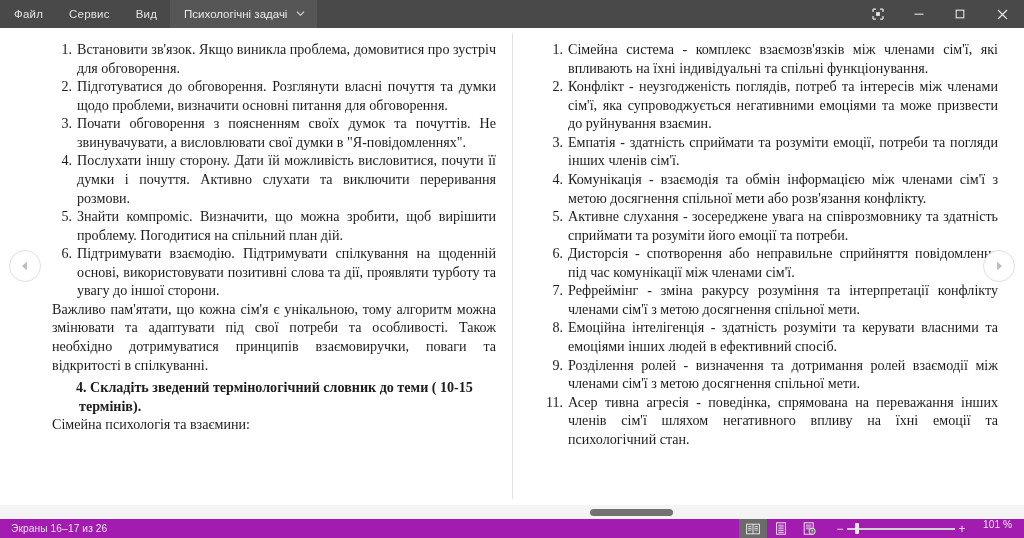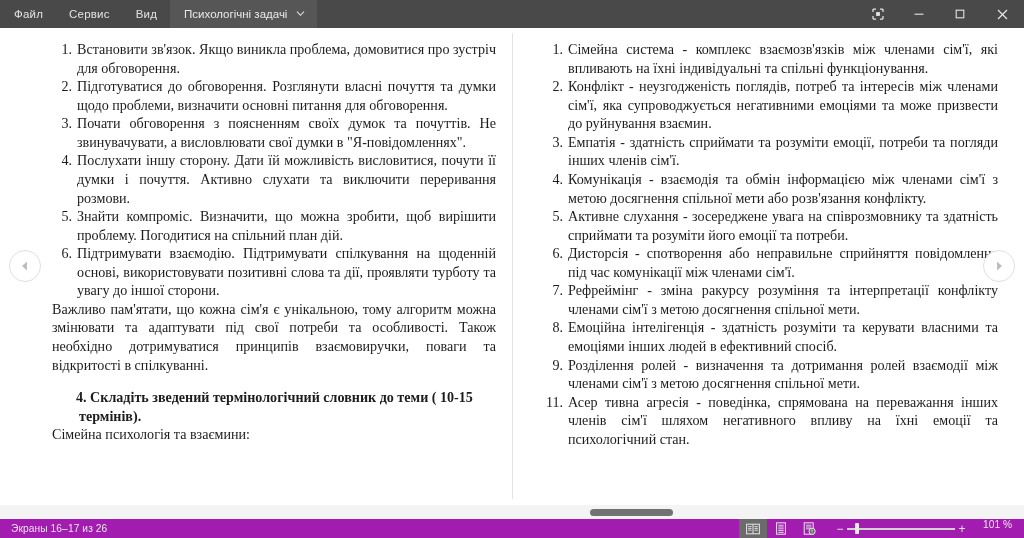--- a/index.html
+++ b/index.html
@@ -132,21 +132,21 @@
     text-align: right;
     font-family: "Liberation Serif", serif;
   }
   ol.nlist.wide > li { padding-left: 30px; }
   ol.nlist.wide > li .num { width: 25px; }
 
   p.para { margin: 0; text-align: justify; }
 
   .task-head {
     font-weight: bold;
-    margin-top: 14px;
+    margin-top: 4px;
     padding-left: 27px;
     text-indent: -3px;
     position: relative;
     text-align: left;
   }
   .after-head { margin-top: 1px; text-align: left; }
 
   
   .nav-arrow {
     position: absolute;

